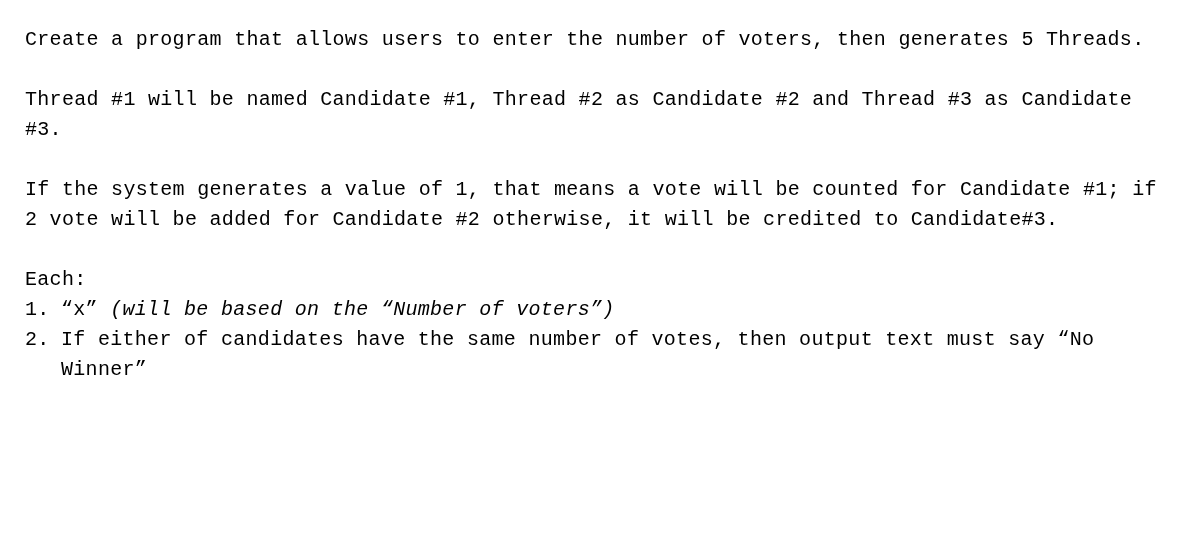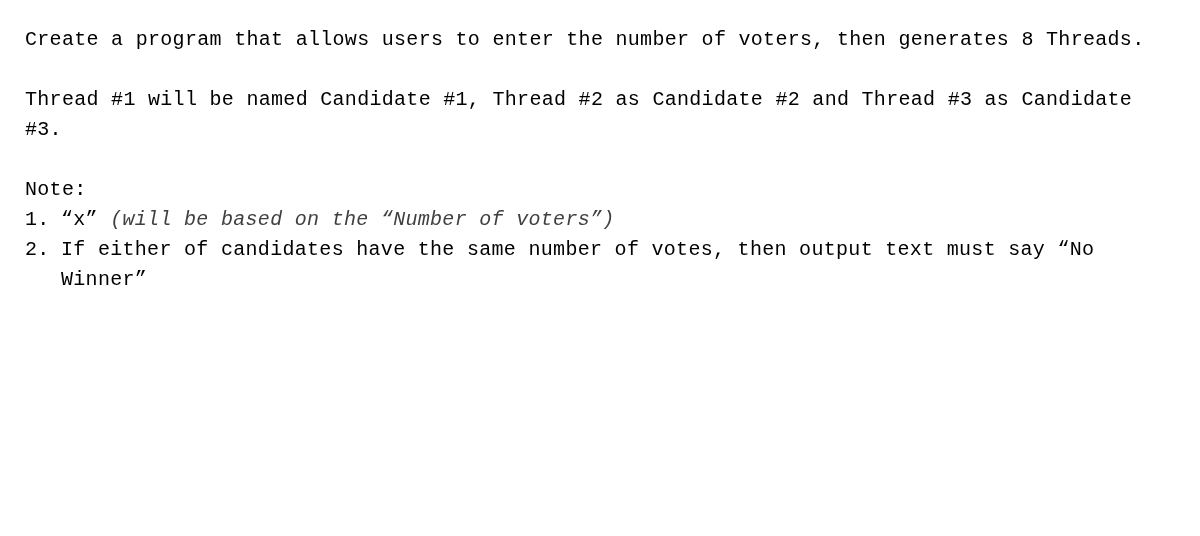--- a/index.html
+++ b/index.html
@@ -27,40 +27,41 @@
       display: flex;
     }
     .note-number {
       min-width: 36px;
     }
     .note-content {
       flex: 1;
     }
     .italic-red {
       font-style: italic;
-      color: #404040;
+      color: #000000;
       font-family: "Courier New", Courier, monospace;
     }
   </style>
 </head>
 <body>
 
 <div class="block">
-  <span>Create a program that allows users to enter the number of voters, then generates 8 Threads.</span>
+  <span>Create a program that allows users to enter the number of voters, then generates 5 Threads.</span>
 </div>
 
 <div class="block">
   <span>Thread #1 will be named Candidate #1, Thread #2 as Candidate #2 and Thread #3 as Candidate #3.</span>
 </div>
 
 <div class="block">
+  <div>If the system generates a value of 1, that means a vote will be counted for Candidate #1; if 2 vote will be added for Candidate #2 otherwise, it will be credited to Candidate#3.</div>
 </div>
 
 <div class="block">
-  <div>Note:</div>
+  <div>Each:</div>
   <div class="note-item">
     <span class="note-number">1.</span>
     <span class="note-content">
       <span>“x” </span><span class="italic-red">(will be based on the “Number of voters”)</span><span></span>
     </span>
   </div>
   <div class="note-item">
     <span class="note-number">2.</span>
     <span class="note-content">
       <span>If either of candidates have the same number of votes, then output text must say “No Winner”</span><span class="italic-red"></span><span></span>

